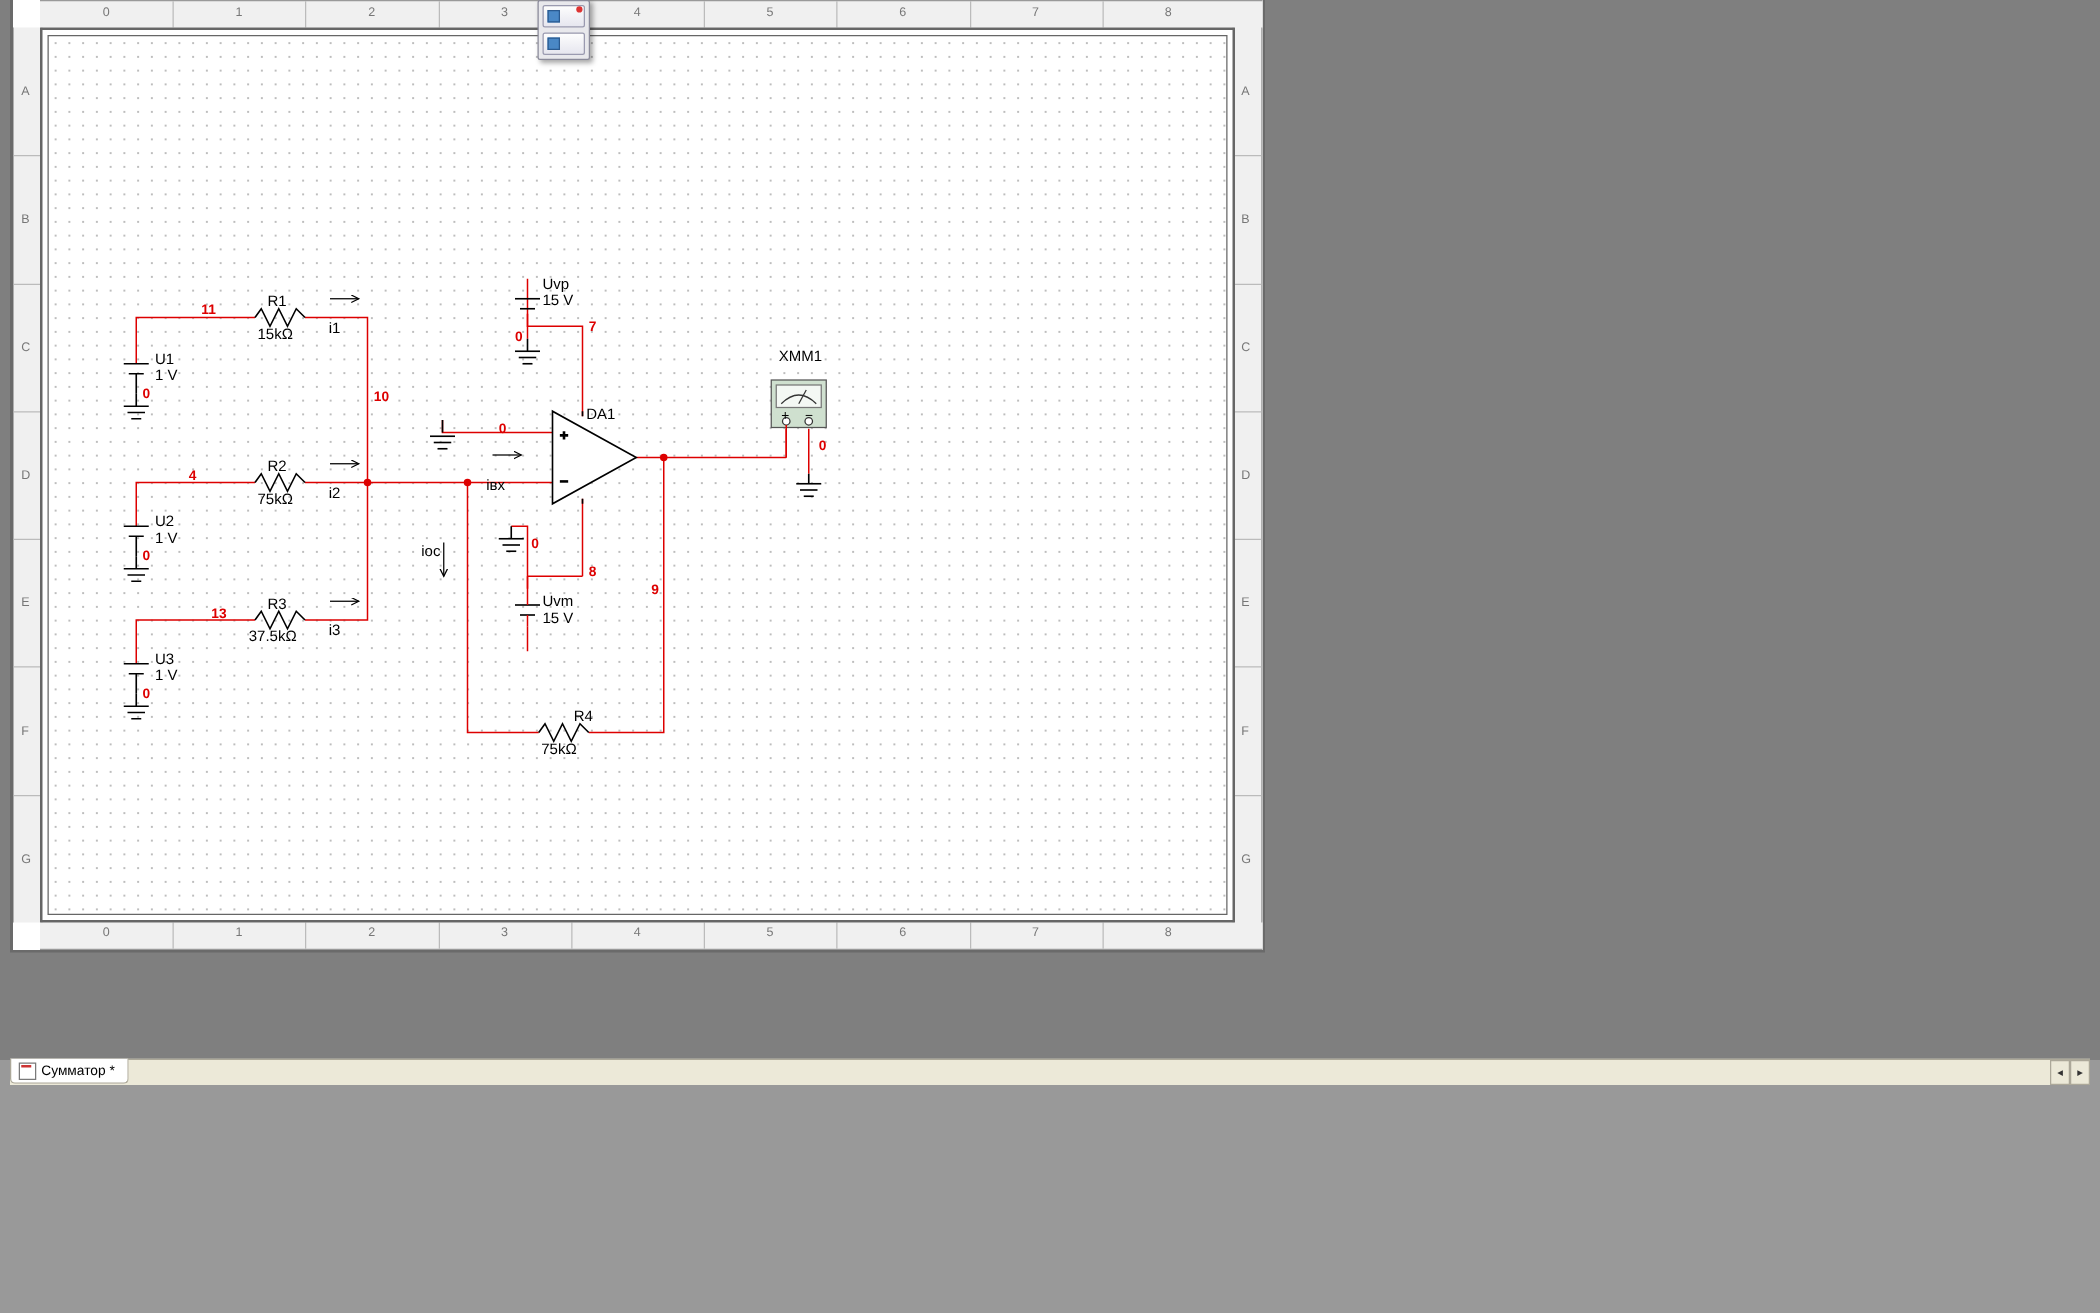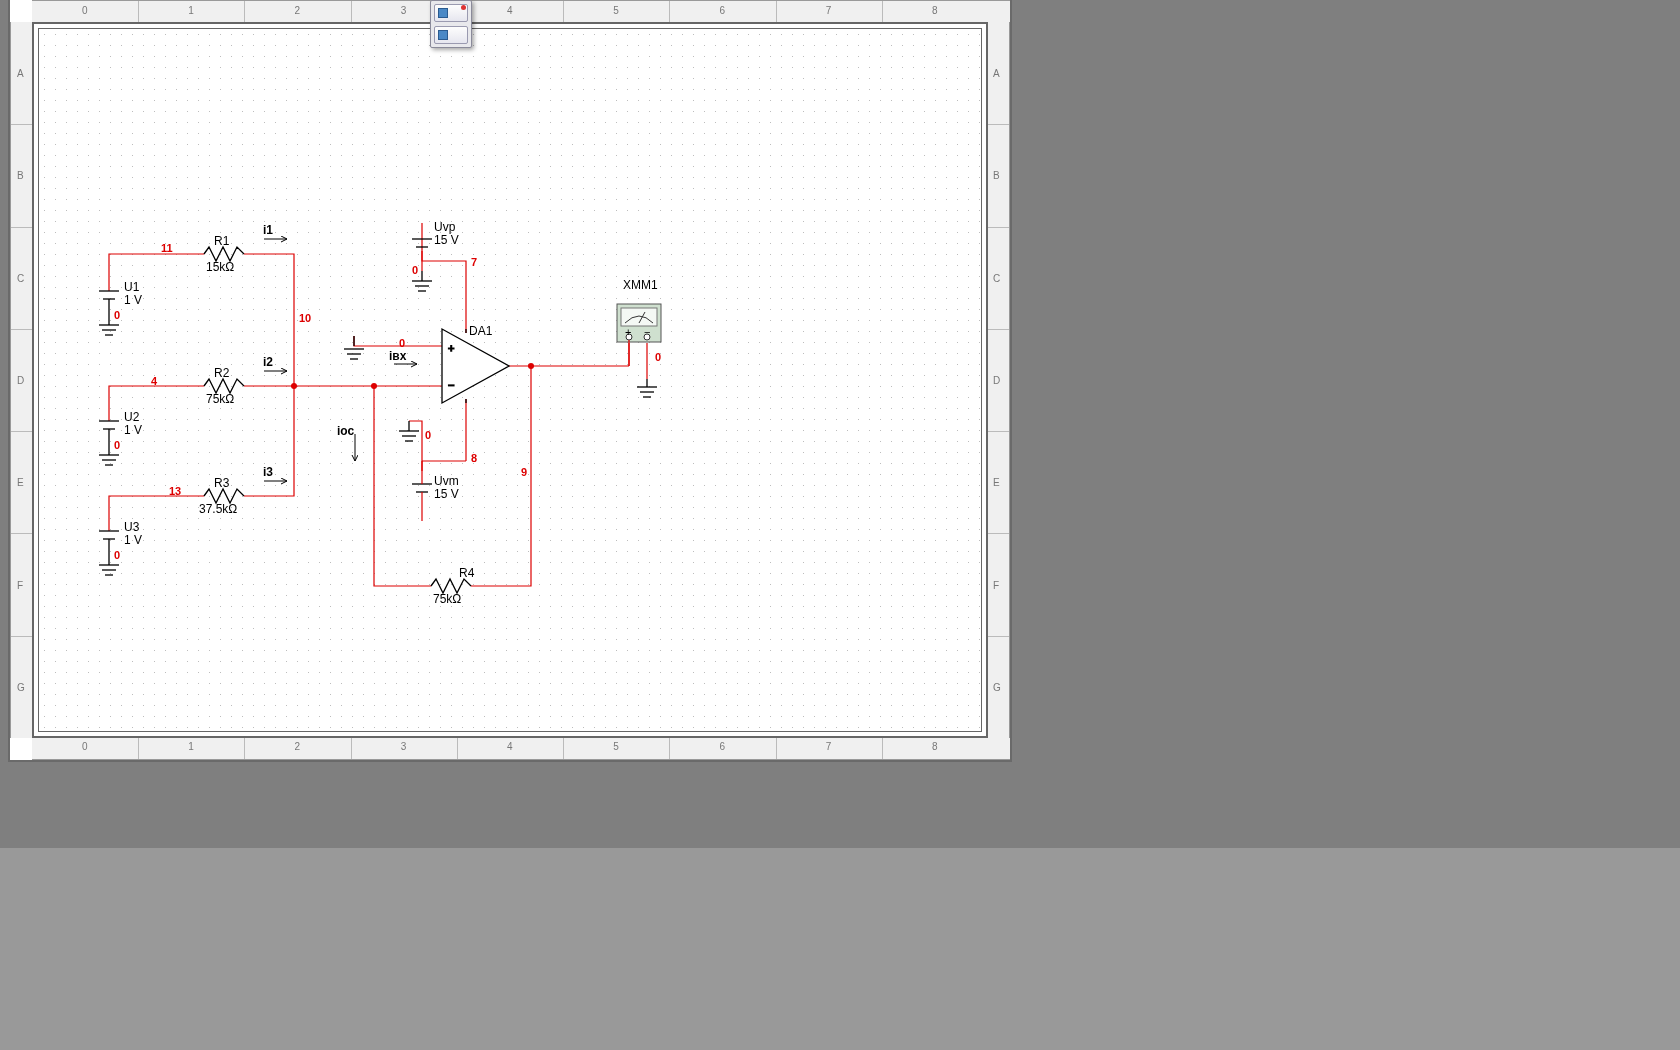--- a/index.html
+++ b/index.html
@@ -91,21 +91,21 @@
   .clabel {
     position: absolute;
     font-family: Arial, sans-serif;
     font-weight: normal;
     font-size: 12px;
     color: #000;
     white-space: nowrap;
     line-height: 13px;
   }
   .clabel.red { color: #d00; font-weight: bold; font-size: 11px; }
-  .clabel.thin { font-weight: bold; }
+  .clabel.thin { font-weight: normal; margin-top: 32px; }
 
   
   .float-toolbar {
     position: absolute;
     left: 420px; top: 0px;
     width: 38px;
     background: #e8e8ec;
     border: 1px solid #8a8a9a;
     border-radius: 2px;
     box-shadow: 2px 2px 4px rgba(0,0,0,.35);
@@ -453,21 +453,21 @@
             <div class="clabel" style="left:395px; top:459px">15 V</div>
 
             <div class="clabel" style="left:430px; top:296px">DA1</div>
 
             <div class="clabel" style="left:584px; top:250px">XMM1</div>
 
             <div class="clabel thin" style="left:224px; top:195px">i1</div>
             <div class="clabel thin" style="left:224px; top:327px">i2</div>
             <div class="clabel thin" style="left:224px; top:437px">i3</div>
             <div class="clabel thin" style="left:350px; top:321px">iвх</div>
-            <div class="clabel thin" style="left:298px; top:396px">iос</div>
+            <div class="clabel thin" style="left:298px; top:374px">iос</div>
 
             <div class="clabel red" style="left:122px; top:213px">11</div>
             <div class="clabel red" style="left:112px; top:346px">4</div>
             <div class="clabel red" style="left:130px; top:456px">13</div>
             <div class="clabel red" style="left:260px; top:283px">10</div>
             <div class="clabel red" style="left:432px; top:227px">7</div>
             <div class="clabel red" style="left:432px; top:423px">8</div>
             <div class="clabel red" style="left:482px; top:437px">9</div>
             <div class="clabel red" style="left:75px;  top:280px">0</div>
             <div class="clabel red" style="left:75px;  top:410px">0</div>
@@ -488,14 +488,23 @@
         <div class="row">
             <div class="btn"></div>
           </div>
       </div>
 
     </div>
 
     <div class="sheet-shadow"></div>
   </div>
 
+  <div class="tabbar-bottom">
+    <div class="tab">
+      <span class="ico"></span>
+      <span>Сумматор *</span>
+    </div>
+    <div class="spacer"></div>
+    <div class="scrollbtn">◂</div>
+    <div class="scrollbtn">▸</div>
+  </div>
 
 </div>
 
 </body></html>

